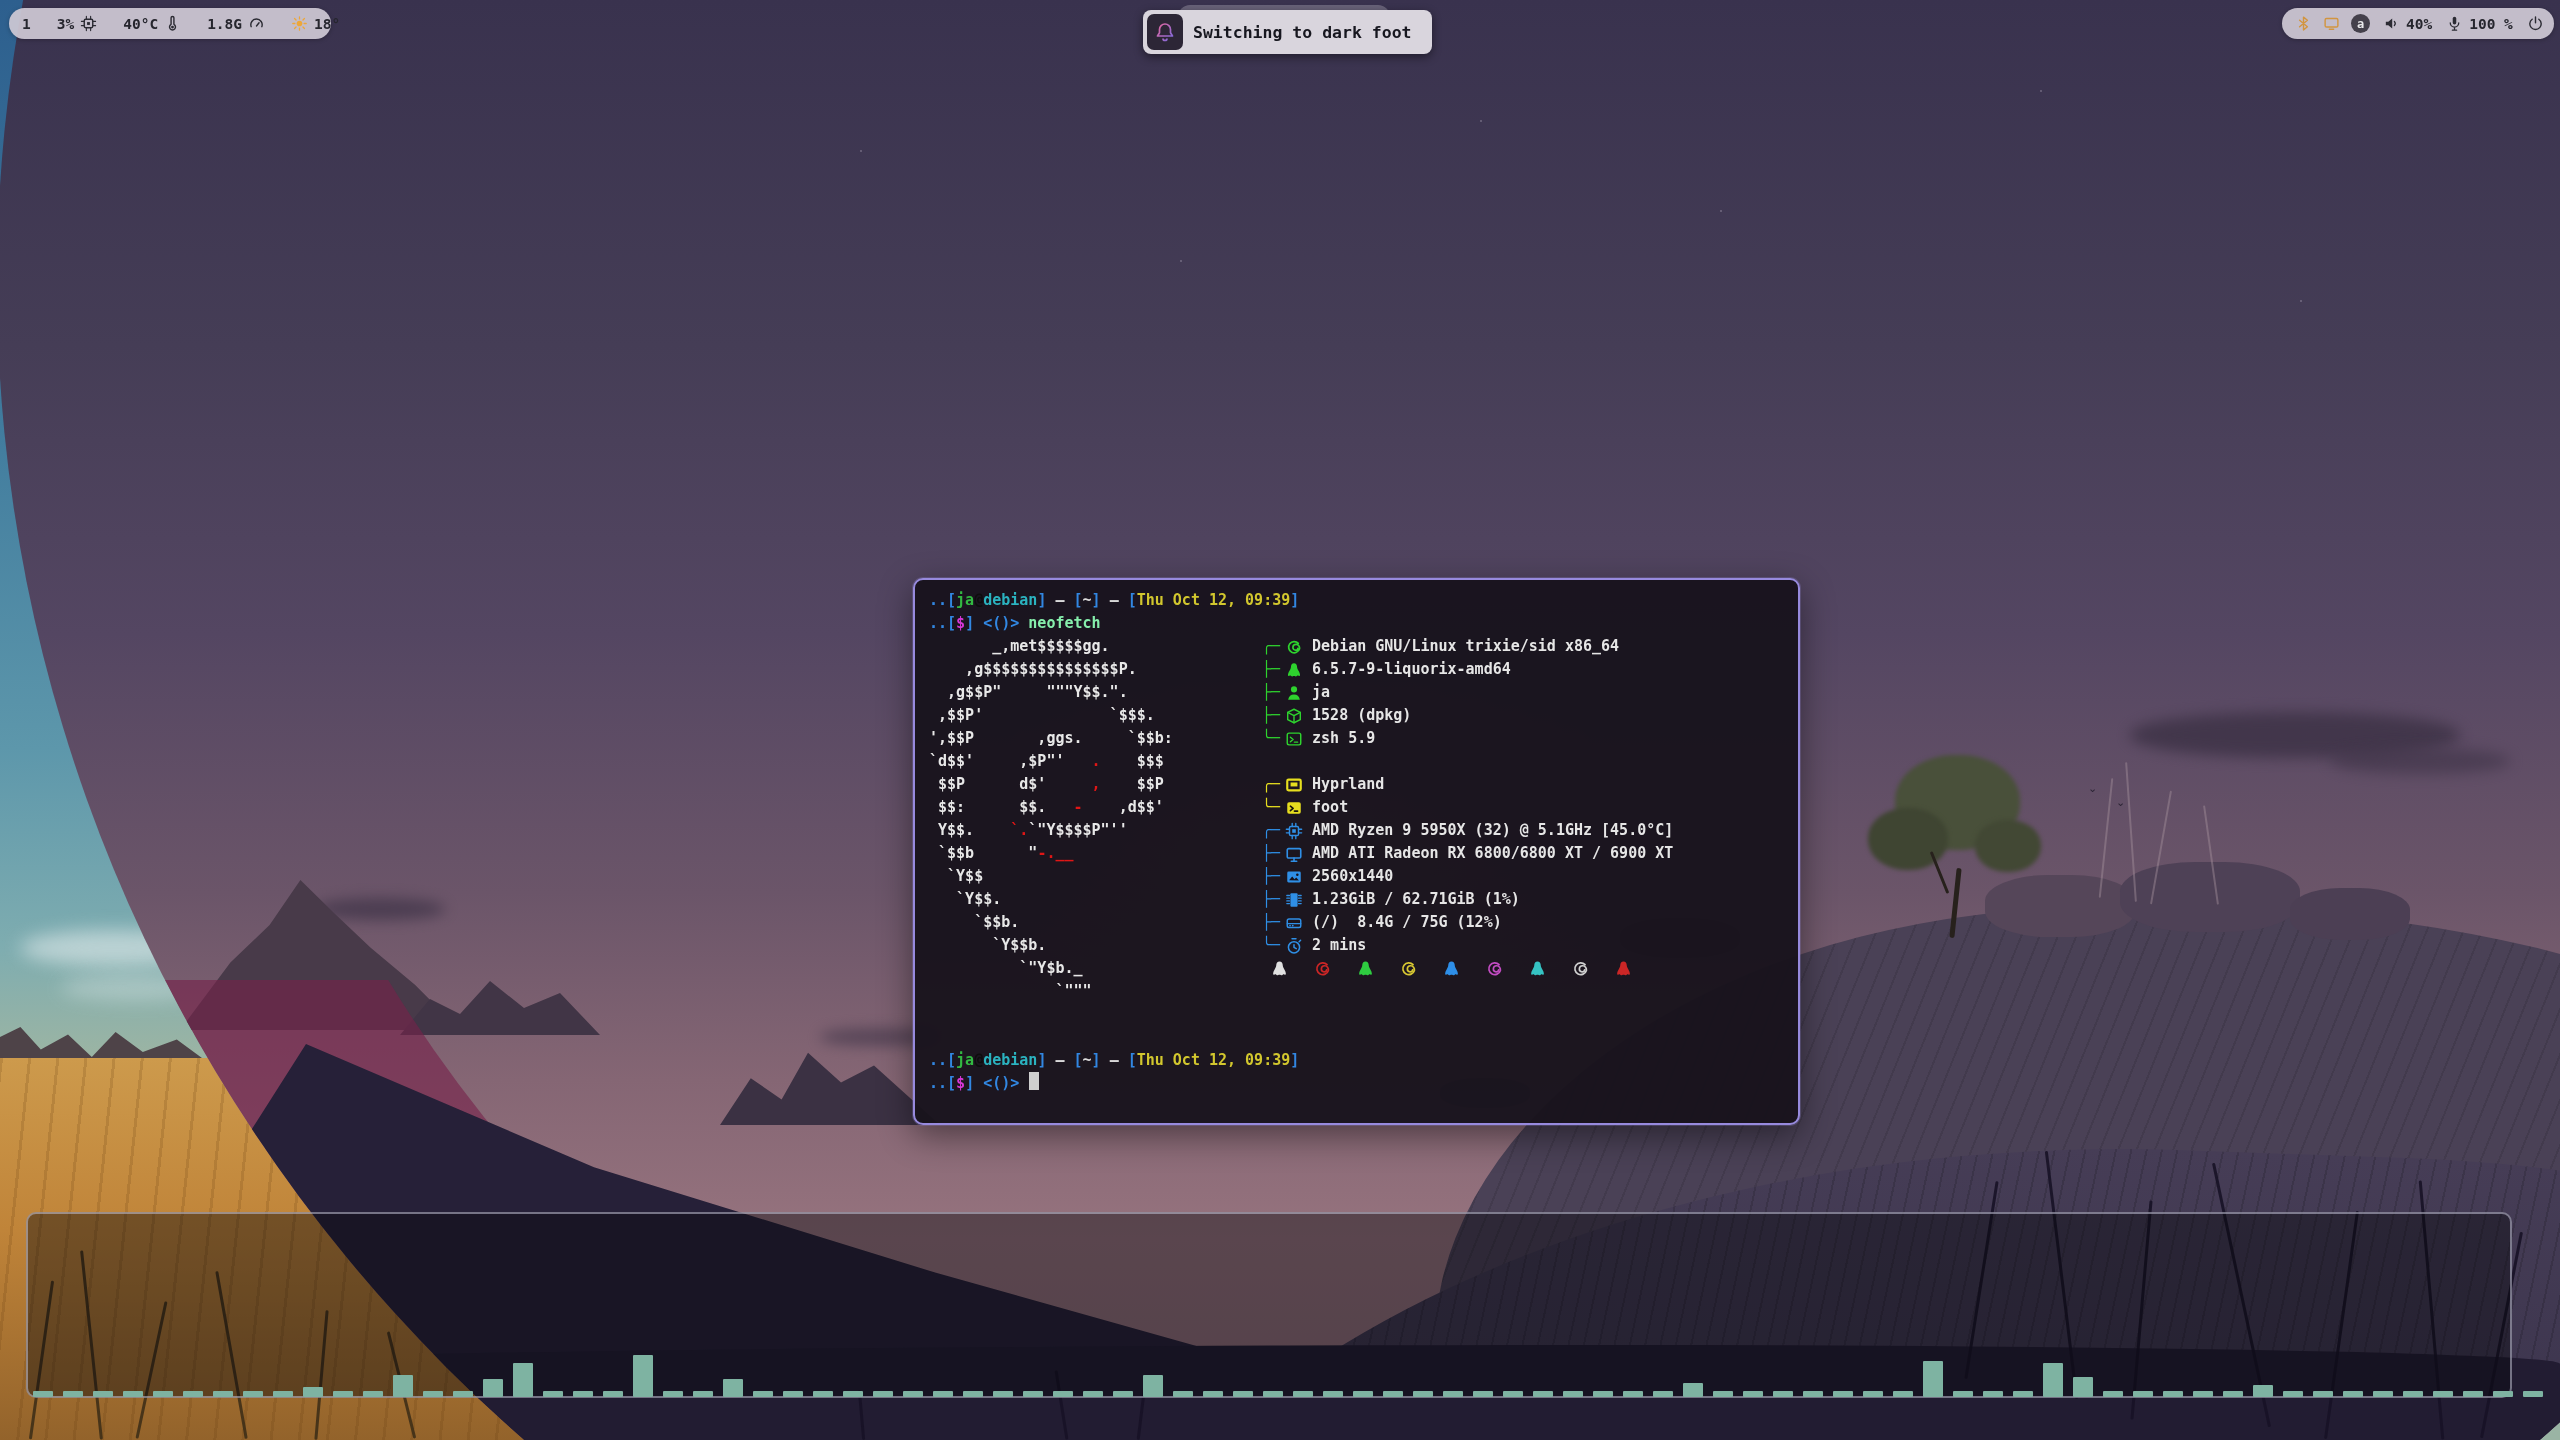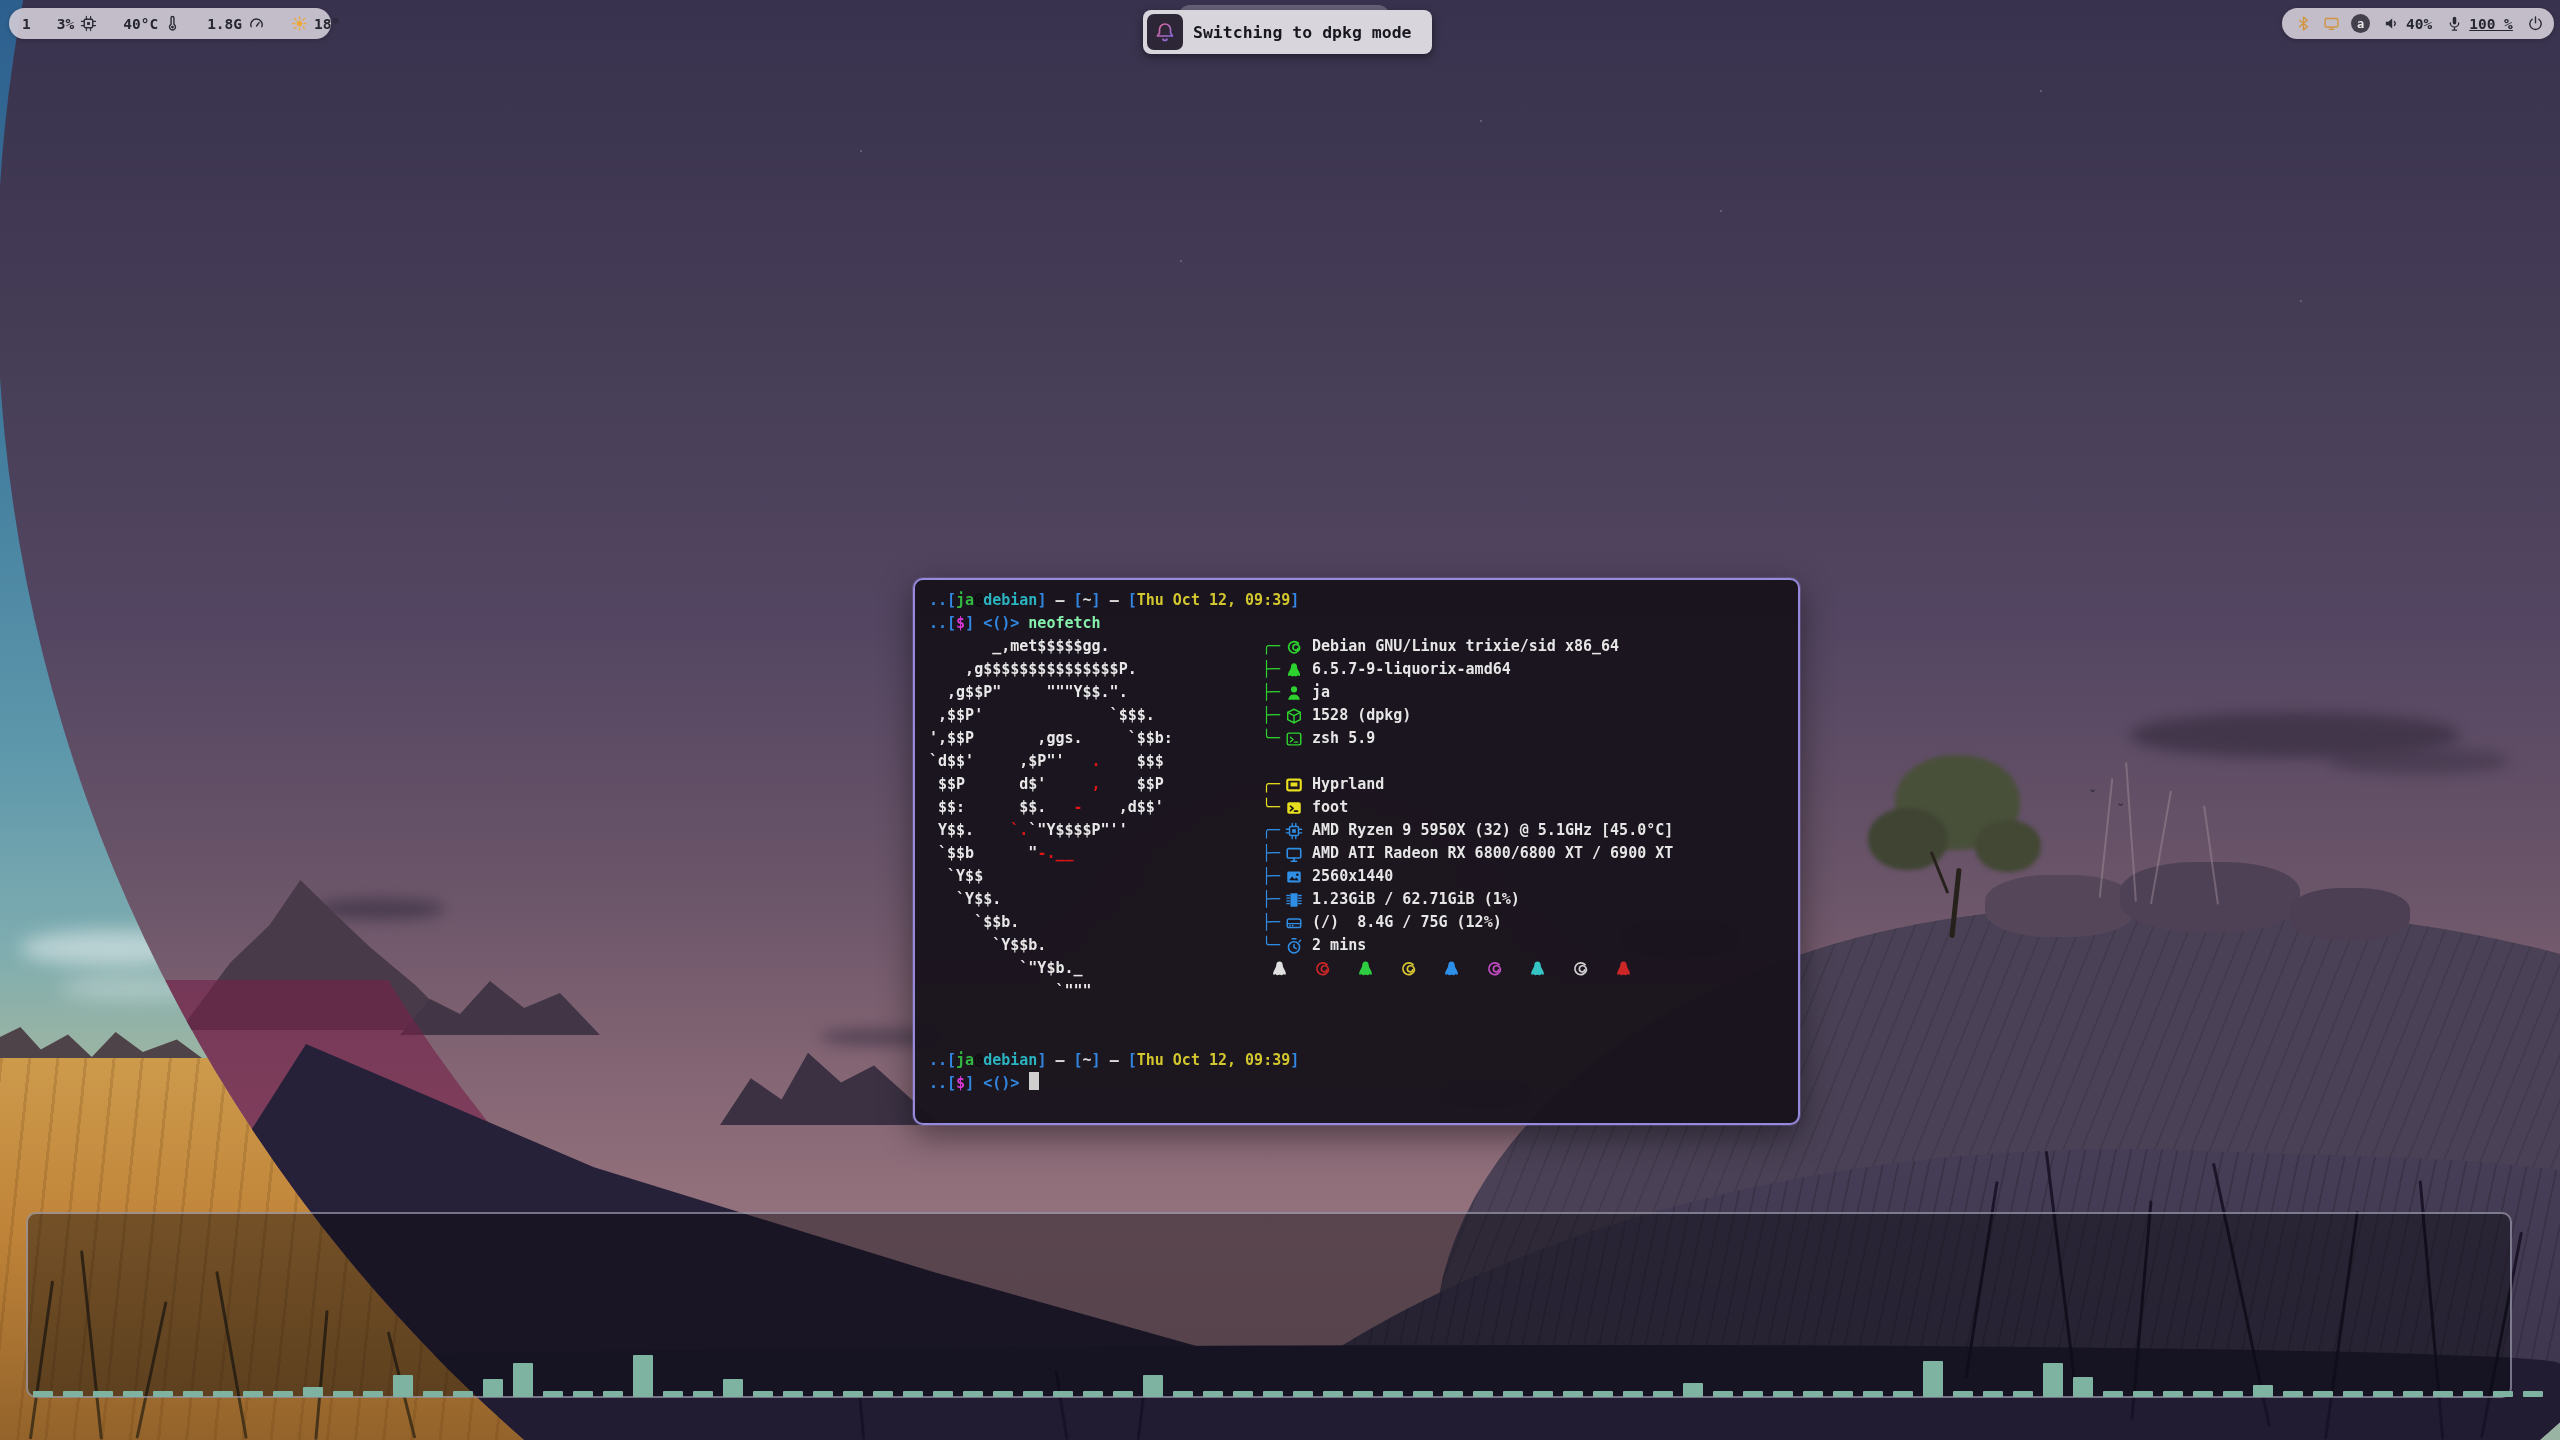--- a/index.html
+++ b/index.html
@@ -380,21 +380,21 @@
           </svg></span>
       <span class="tray-badge">a</span>
     </div>
     <div class="mod" style="padding:0 7px;">
       <span class="picon"><svg viewBox="0 0 24 24" fill="none" stroke="currentColor" stroke-width="2" stroke-linecap="round" stroke-linejoin="round">
             <path d="M4 9.5v5h3.5L13 19V5L7.5 9.5z" fill="currentColor" stroke="none"></path>
             <path d="M16 9a4.5 4.5 0 0 1 0 6" stroke-width="1.8"></path>
           </svg></span>
       <span>40%</span>
     </div>
-    <div class="mod" style="padding:0 7px;text-decoration:underline;">
+    <div class="mod" style="padding:0 7px;">
       <span class="picon"><svg viewBox="0 0 24 24" fill="none" stroke="currentColor" stroke-width="2" stroke-linecap="round" stroke-linejoin="round">
             <rect x="9.5" y="2.5" width="5" height="11" rx="2.5" fill="currentColor" stroke="none"></rect>
             <path d="M6 11a6 6 0 0 0 12 0M12 17v4.5M9 21.5h6" stroke-width="1.8"></path>
           </svg></span>
       <span>100 %</span>
     </div>
     <div class="mod" style="padding:0 13px 0 7px;">
       <span class="picon"><svg viewBox="0 0 24 24" fill="none" stroke="currentColor" stroke-width="2" stroke-linecap="round" stroke-linejoin="round">
             <path d="M7.3 6a8 8 0 1 0 9.4 0M12 2.8V11"></path>
           </svg></span>
@@ -440,16 +440,16 @@
       <svg viewBox="0 0 24 24">
           <defs>
             <linearGradient id="bellg" x1="0" y1="0" x2="1" y2="1">
         <stop offset="0" stop-color="#e4679e"></stop>
               <stop offset="1" stop-color="#7a6ae0"></stop>
             </linearGradient>
           </defs>
         <path d="M12 4a5.5 5.5 0 0 1 5.5 5.5v3.2L19.5 16h-15l2-3.3V9.5A5.5 5.5 0 0 1 12 4zM10 18.5a2 2 0 0 0 4 0" fill="none" stroke="url(#bellg)" stroke-width="1.7" stroke-linejoin="round"></path>
         </svg>
     </div>
-    <div class="notif-text">Switching to dpkg mode</div>
+    <div class="notif-text">Switching to dark foot</div>
   </div>
 
 </div>
 
 </body></html>

